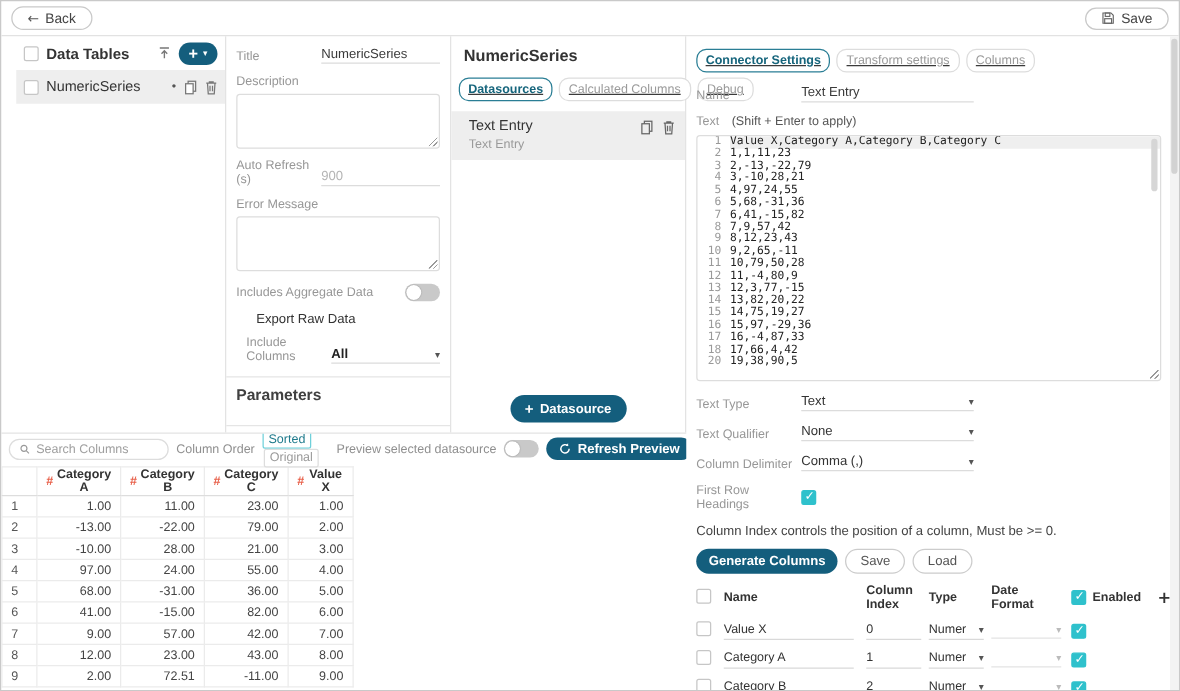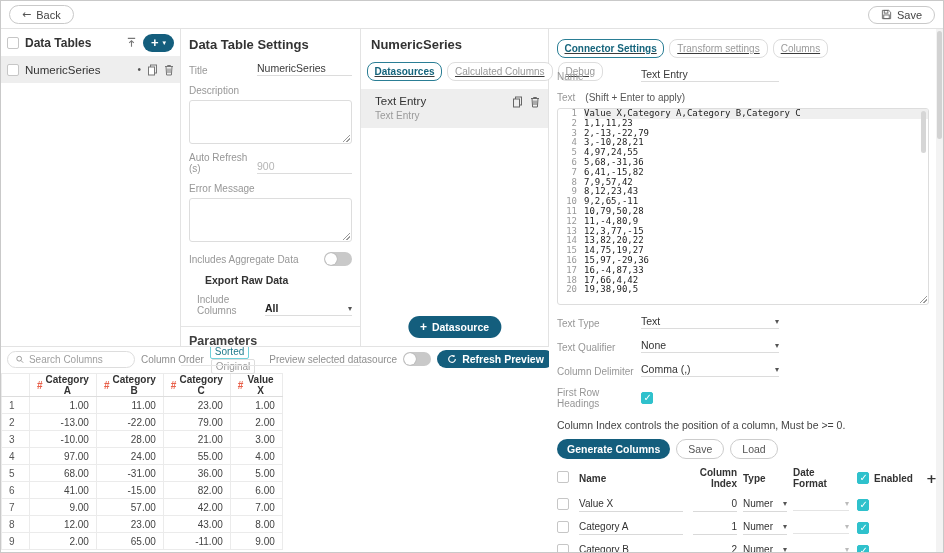--- a/index.html
+++ b/index.html
@@ -9,21 +9,21 @@
 
   
   .topbar { height:28px; flex:0 0 28px; display:flex; align-items:center; justify-content:space-between; padding:0 8px; border-bottom:1px solid #e2e2e2; }
   .pill-btn { display:inline-flex; align-items:center; gap:5px; border:1px solid #c9c9c9; border-radius:11px; background:#fff; padding:2px 12px; font-size:11px; color:#444; cursor:pointer; }
   .pill-btn .arrow { font-family:"DejaVu Sans",sans-serif; font-size:11px; color:#555; }
 
   
   .main { flex:1; display:flex; min-height:0; }
   .left-stack { width:548px; flex:0 0 548px; display:flex; flex-direction:column; min-height:0; }
   .panels-row { height:317px; flex:0 0 317px; display:flex; }
-  .panel { border-right:1px solid #e3e3e3; position:relative; }
+  .panel { border-right:1px solid #e3e3e3; position:relative;padding-left:12px; }
 
   
   .tables-panel { width:180px; flex:0 0 180px; }
   .tp-head { height:27px; display:flex; align-items:center; gap:6px; padding:0 6px; }
   .tp-title { font-weight:bold; font-size:12px; color:#333; flex:1; }
   .cb { width:12px; height:12px; border:1px solid #c6c6c6; border-radius:2px; background:#fff; flex:0 0 12px; display:inline-block; }
   .cb.checked { background:#2fc1cc; border-color:#2fc1cc; position:relative; }
   .cb.checked::after { content:"\2713"; position:absolute; left:1.5px; top:-1px; color:#fff; font-size:10px; font-family:"DejaVu Sans",sans-serif; }
   .icon-btn { background:none; border:none; cursor:pointer; display:inline-flex; align-items:center; padding:0; }
   .add-btn { background:#145e7d; color:#fff; border:none; border-radius:10px; height:18px; padding:0 8px; display:inline-flex; align-items:center; gap:4px; cursor:pointer; }
@@ -41,21 +41,21 @@
   .u-input { flex:1; border:none; border-bottom:1px solid #dcdcdc; font-size:10.5px; color:#3a3a3a; background:transparent; font-family:inherit; min-width:0; padding:0 0 1px 0; }
   .u-input::placeholder { color:#b5b5b5; }
   .block-label { color:#979797; font-size:10px; margin-bottom:4px; }
   .ta-box { position:relative; border:1px solid #ddd; border-radius:3px; height:44px; margin-bottom:8px; background:#fff; }
   .rh { position:absolute; right:1px; bottom:1px; width:7px; height:7px; background:
         linear-gradient(135deg, transparent 0 45%, #9a9a9a 45% 55%, transparent 55% 70%, #9a9a9a 70% 80%, transparent 80%); }
   .toggle-row { display:flex; align-items:center; justify-content:space-between; margin:10px 0 8px 0; }
   .toggle-label { color:#979797; font-size:10px; }
   .toggle { width:28px; height:14px; border-radius:8px; background:#c9c9c9; position:relative; flex:0 0 28px; cursor:pointer; }
   .toggle .knob { position:absolute; left:1px; top:1px; width:12px; height:12px; border-radius:50%; background:#fff; box-shadow:0 0 1px rgba(0,0,0,.4); }
-  .section-label { font-size:10.5px; font-weight:bold; color:#333; margin:6px 0 8px 0;padding-left:16px; }
+  .section-label { font-size:10.5px; font-weight:normal; color:#333; margin:6px 0 8px 0;padding-left:16px; }
   .indent { padding-left:8px; }
   .select-val { flex:1; border-bottom:1px solid #dcdcdc; display:flex; align-items:center; justify-content:space-between; font-size:10.5px; color:#222; font-weight:bold; padding-bottom:1px; cursor:pointer; }
   .sel-caret { font-family:"DejaVu Sans",sans-serif; color:#555; font-size:8px; }
   .divider { border-top:1px solid #e5e5e5; margin:10px -8px 0 -8px; }
   .params-title { font-size:12.5px; font-weight:bold; color:#404040; padding:7px 0; }
 
   
   .ds-panel { width:188px; flex:0 0 188px; padding:8px 0 0 0; }
   .ds-panel .panel-title { padding:0 10px; }
   .tabs { display:flex; gap:5px; padding:0 6px; margin-bottom:8px; flex-wrap:nowrap;text-decoration:underline; }
@@ -108,21 +108,21 @@
   .frh-row { display:flex; align-items:center; margin-bottom:10px; }
   .note { color:#444; font-size:10.5px; margin:4px 0 8px 0; }
   .btn-row { display:flex; gap:6px; align-items:center; margin-bottom:8px; }
   .gen-btn { background:#145e7d; color:#fff; border:none; border-radius:11px; padding:4px 10px; font-size:10.5px; font-weight:bold; cursor:pointer; }
   .ghost-btn { border:1px solid #ccc; border-radius:11px; background:#fff; color:#555; font-size:10.5px; padding:3px 11px; cursor:pointer; }
 
   .grid-header, .grid-row { display:flex; align-items:center; }
   .grid-header { margin-bottom:4px; }
   .gc-cb { width:22px; flex:0 0 22px; }
   .gc-name { width:104px; flex:0 0 104px; margin-right:10px; }
-  .gc-index { width:44px; flex:0 0 44px; margin-right:6px;text-align:right; }
+  .gc-index { width:44px; flex:0 0 44px; margin-right:6px; }
   .gc-type { width:44px; flex:0 0 44px; margin-right:6px; }
   .gc-date { width:56px; flex:0 0 56px; margin-right:8px; }
   .gc-enabled { flex:1; display:flex; align-items:center; gap:5px; }
   .gh { font-weight:bold; font-size:10px; color:#333; }
   .grid-row { height:23px; }
   .cell-underline { border-bottom:1px solid #d9d9d9; font-size:10px; color:#333; padding-bottom:2px; }
   .type-cell { display:flex; justify-content:space-between; align-items:center; cursor:pointer; }
   .date-cell { display:flex; justify-content:flex-end; align-items:center; border-bottom:1px solid #e4e4e4; padding-bottom:2px; }
   .date-cell .sel-caret { color:#bbb; }
   .pm { font-size:13px; font-weight:bold; color:#333; cursor:pointer; margin-left:8px; font-family:"DejaVu Sans",sans-serif; }
@@ -182,21 +182,20 @@
             </button>
             <button class="icon-btn">
               <svg class="ic" width="10" height="12" viewBox="0 0 10 12">
                   <path d="M1 2.5h8M3.5 2.5v-1h3v1M2 2.5l.6 8.5h4.8L8 2.5M4 4.5v4.5M6 4.5v4.5" fill="none" stroke="#777" stroke-width="1"></path>
                 </svg>
             </button>
           </div>
         </div>
 
         <div class="panel settings-panel">
-          <div class="panel-title">Data Table Settings</div>
 
           <div class="field-row">
             <span class="field-label">Title</span>
             <input class="u-input" value="NumericSeries" style="">
           </div>
 
           <div class="block-label">Description</div>
           <div class="ta-box">
               <span class="rh"></span>
             </div>
@@ -386,21 +385,21 @@
                 <td class="rownum">8</td>
                 <td class="col-a">12.00</td>
                 <td class="col-b">23.00</td>
                 <td class="col-c">43.00</td>
                 <td class="col-x">8.00</td>
               </tr>
 
               <tr>
                 <td class="rownum">9</td>
                 <td class="col-a">2.00</td>
-                <td class="col-b">65.00</td>
+                <td class="col-b">72.51</td>
                 <td class="col-c">-11.00</td>
                 <td class="col-x">9.00</td>
               </tr>
             </tbody>
         </table>
       </div>
     </div>
 
     <div class="right-panel">
       <div class="tabs" style="padding:0; margin-bottom:10px;">

